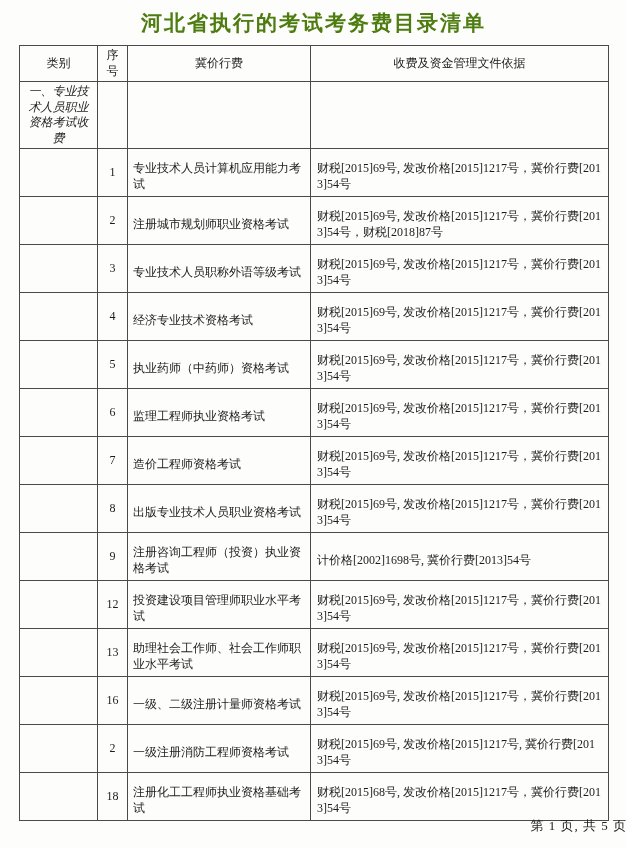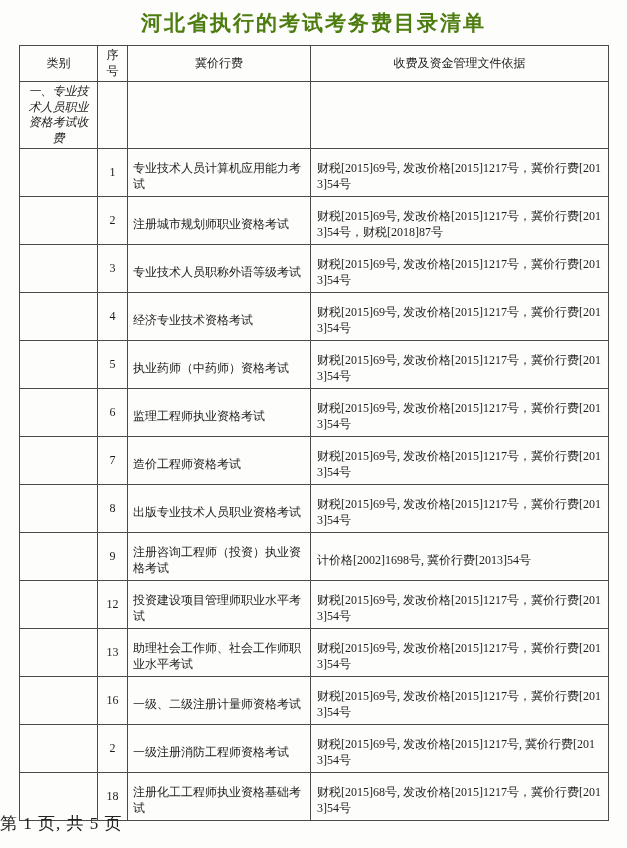--- a/index.html
+++ b/index.html
@@ -68,22 +68,22 @@
   td.cell-basis {
     text-align: left;
     padding: 12px 4px 4px 6px;
   }
   tr.data-row td { height: 25px; }
   .footer {
     position: absolute;
     left: 0;
     width: 100%;
     bottom: 13px;
-    text-align: left;
-    font-size: 17px;
+    text-align: right;
+    font-size: 13px;
     letter-spacing: 1px;
     color: #222;
   }
 </style>
 </head>
 <body>
 
 <div class="page">
 
   <h1 class="title">河北省执行的考试考务费目录清单</h1>

